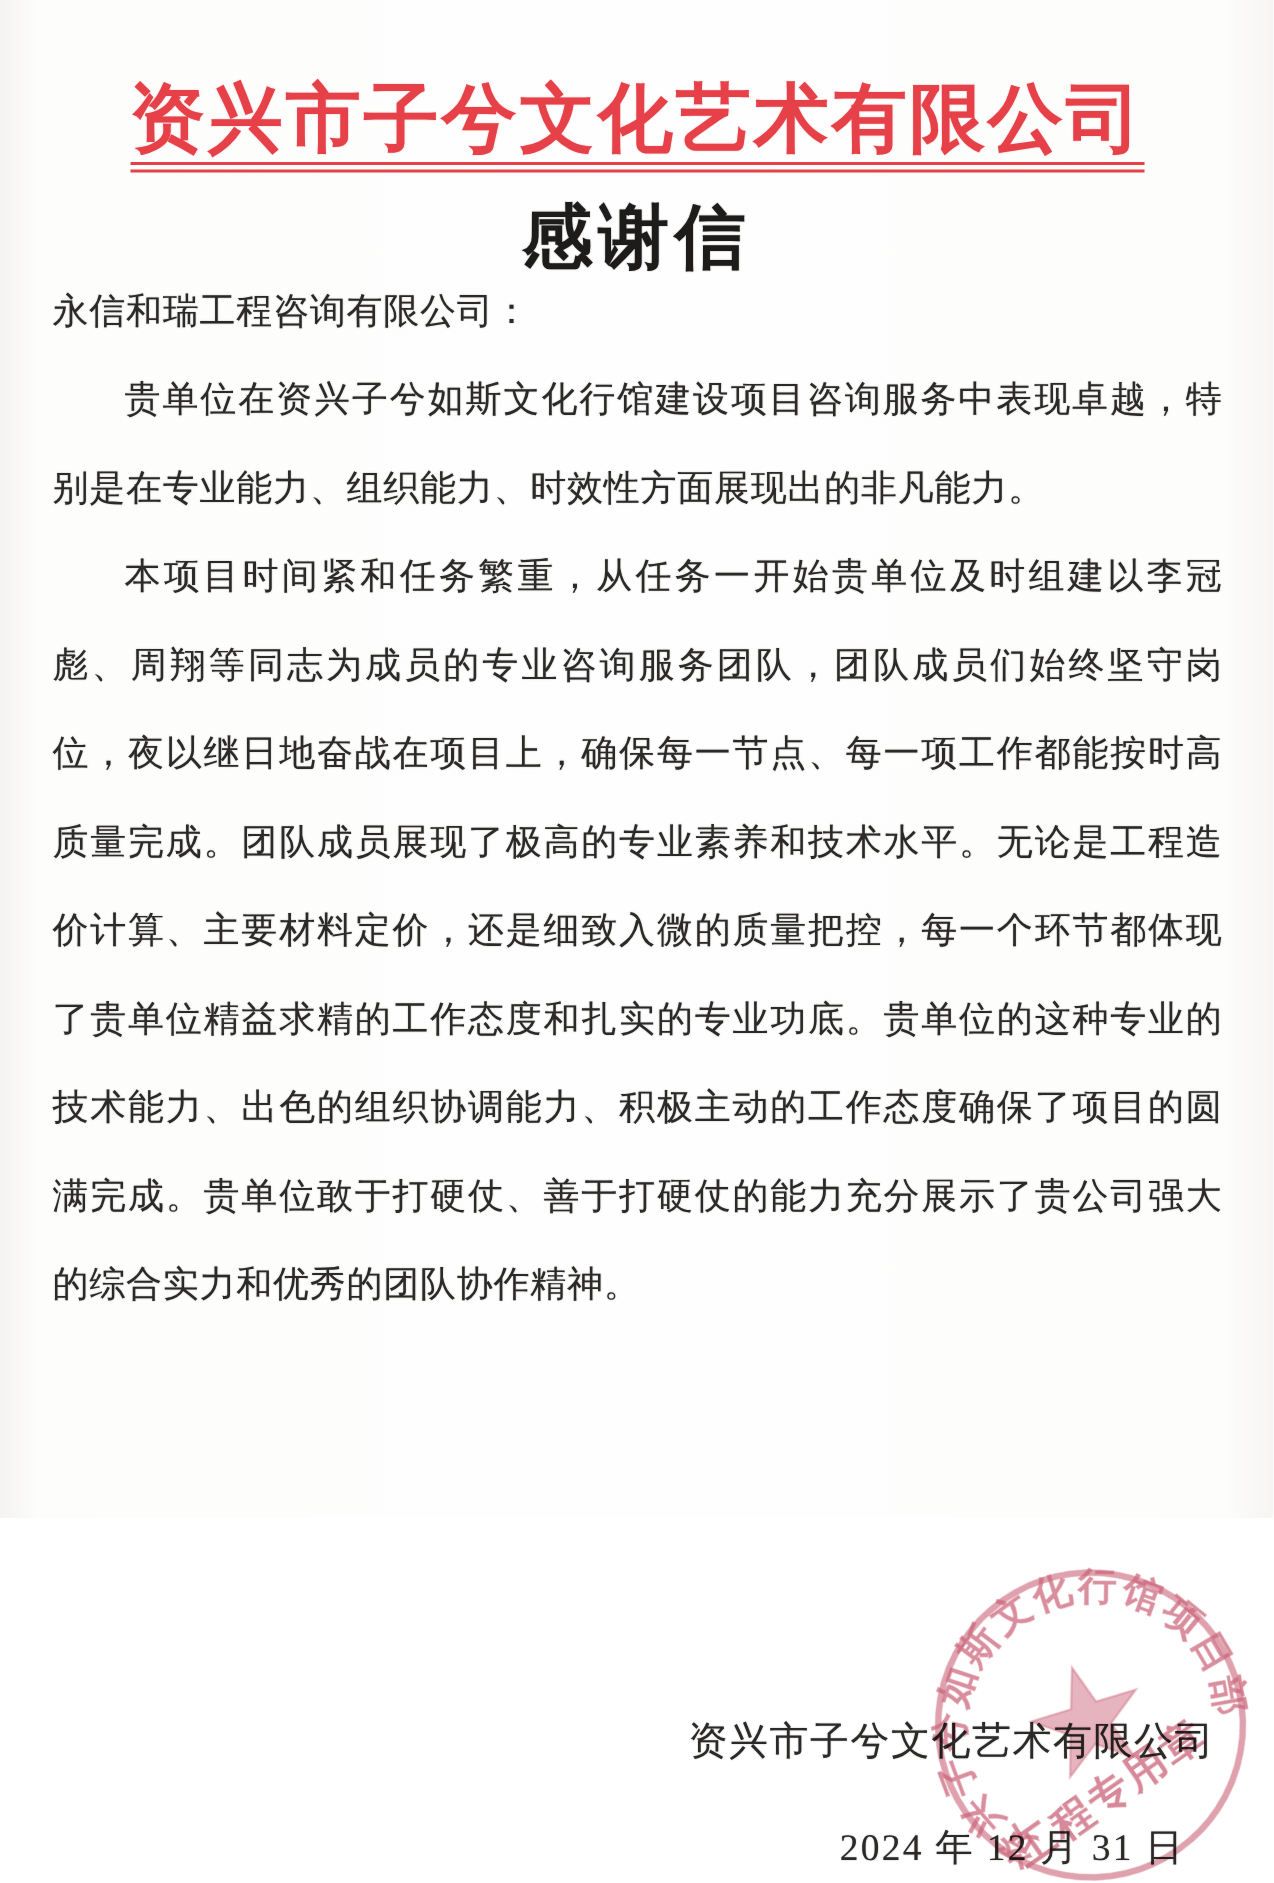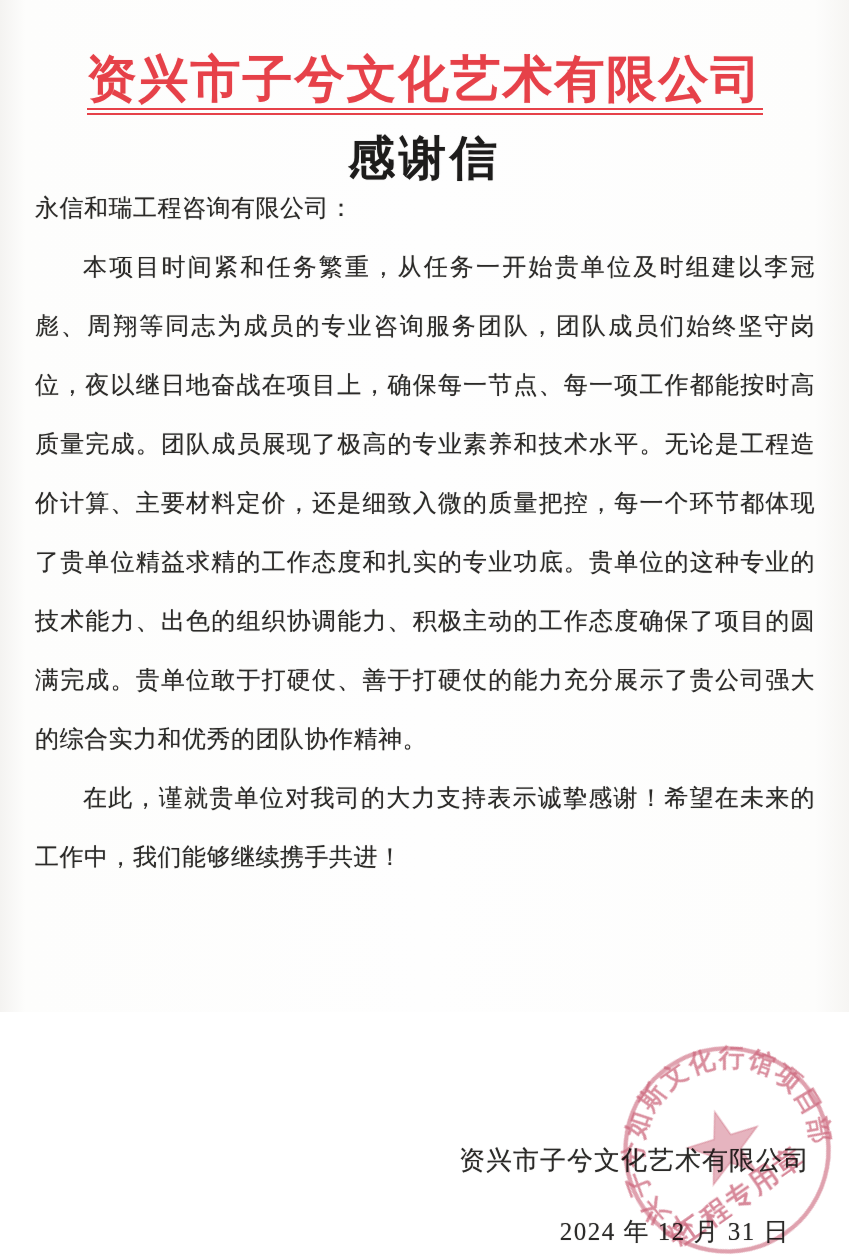--- a/index.html
+++ b/index.html
@@ -72,22 +72,22 @@
 <body>
 
 <div class="page">
 
   <h1 class="company-title"><span class="u">资兴市子兮文化艺术有限公司</span></h1>
 
   <h2 class="letter-title">感谢信</h2>
 
   <div class="letter-body">
     <p class="salutation">永信和瑞工程咨询有限公司：</p>
+    <p class="para">贵单位在资兴子兮如斯文化行馆建设项目咨询服务中表现卓越，特别是在专业能力、组织能力、时效性方面展现出的非凡能力。</p>
     <p class="para">本项目时间紧和任务繁重，从任务一开始贵单位及时组建以李冠彪、周翔等同志为成员的专业咨询服务团队，团队成员们始终坚守岗位，夜以继日地奋战在项目上，确保每一节点、每一项工作都能按时高质量完成。团队成员展现了极高的专业素养和技术水平。无论是工程造价计算、主要材料定价，还是细致入微的质量把控，每一个环节都体现了贵单位精益求精的工作态度和扎实的专业功底。贵单位的这种专业的技术能力、出色的组织协调能力、积极主动的工作态度确保了项目的圆满完成。贵单位敢于打硬仗、善于打硬仗的能力充分展示了贵公司强大的综合实力和优秀的团队协作精神。</p>
-    <p class="para">在此，谨就贵单位对我司的大力支持表示诚挚感谢！希望在未来的工作中，我们能够继续携手共进！</p>
   </div>
 
   <div class="signature">资兴市子兮文化艺术有限公司</div>
 
   <div class="date">2024 年 12 月 31 日</div>
 
   <svg class="seal" viewBox="0 0 240 240">
     <circle class="seal-ring" cx="120" cy="120" r="106"></circle>
     <path id="sealArcPath" d="M 46.3,169.3 A 90,86 0 1 1 193.7,169.3" fill="none"></path>
     <text class="seal-arc"><textPath href="#sealArcPath" startOffset="2" textLength="376" lengthAdjust="spacing">资兴子兮如斯文化行馆项目部</textPath></text>

